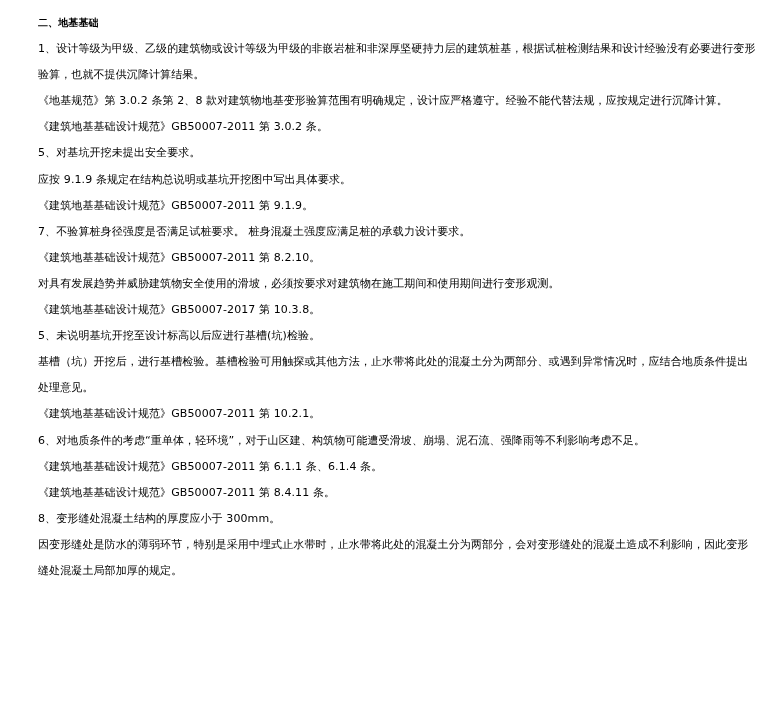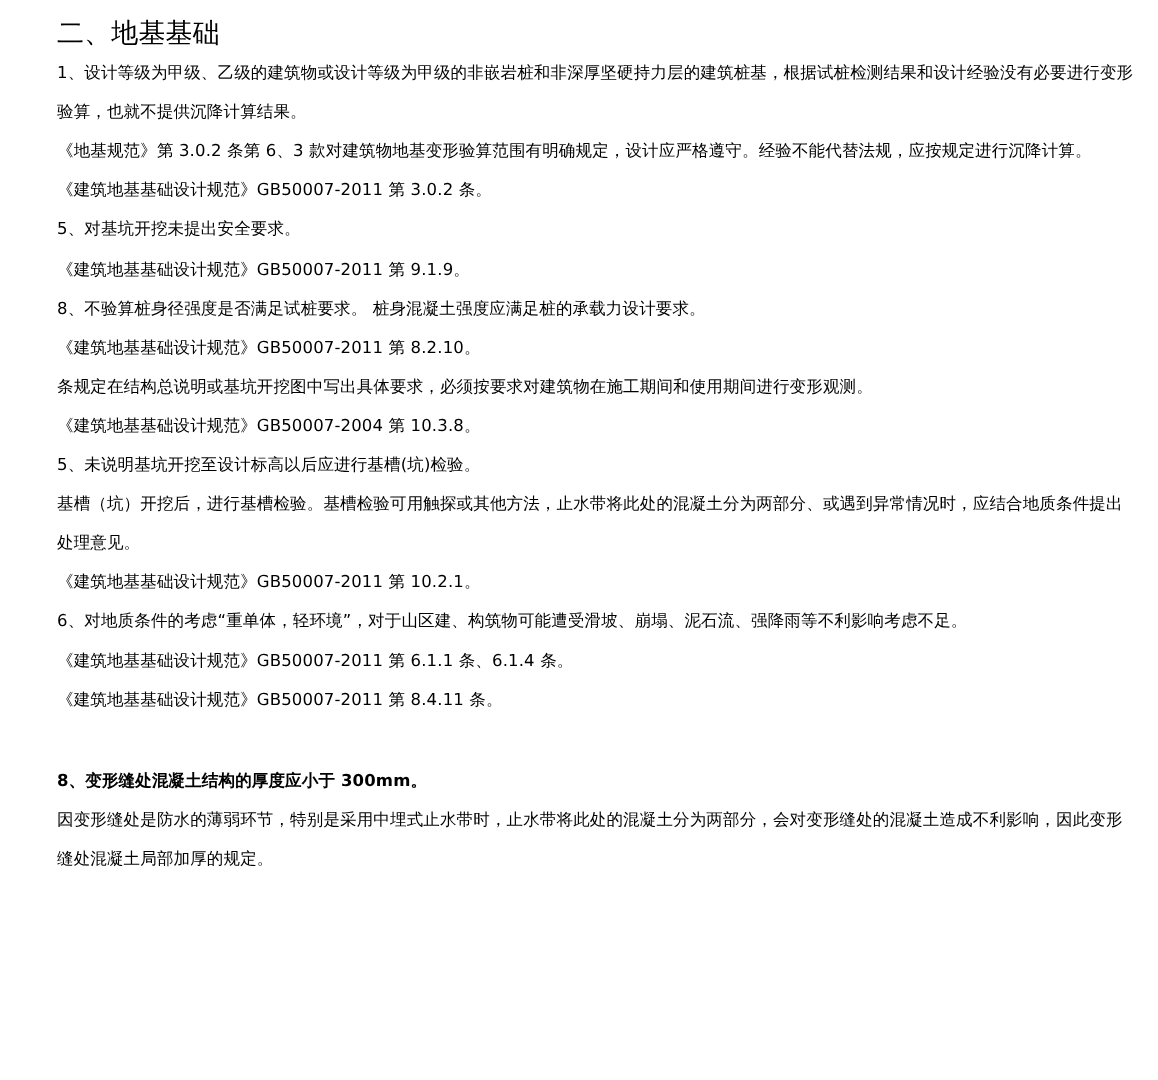--- a/index.html
+++ b/index.html
@@ -20,43 +20,43 @@
     width: 772px;
   }
   .line {
     font-size: 11px;
     line-height: 26.1px;
     white-space: normal;
     letter-spacing: 0.1px;
     text-align: left;
   }
   .heading {
-    font-weight: normal;
-    font-size: 18px;
+    font-weight: bold;
+    font-size: 10px;
     line-height: 26.1px;
   }
   .bold {
-    font-weight: bold;
-    margin-top: 28px;
+    font-weight: normal;
   }
 </style>
 </head>
 <body>
 
 <div id="doc">
   <div class="line heading">二、地基基础</div>
   <div class="line">1、设计等级为甲级、乙级的建筑物或设计等级为甲级的非嵌岩桩和非深厚坚硬持力层的建筑桩基，根据试桩检测结果和设计经验没有必要进行变形验算，也就不提供沉降计算结果。</div>
-  <div class="line">《地基规范》第 3.0.2 条第 6、3 款对建筑物地基变形验算范围有明确规定，设计应严格遵守。经验不能代替法规，应按规定进行沉降计算。</div>
+  <div class="line">《地基规范》第 3.0.2 条第 2、8 款对建筑物地基变形验算范围有明确规定，设计应严格遵守。经验不能代替法规，应按规定进行沉降计算。</div>
   <div class="line">《建筑地基基础设计规范》GB50007-2011 第 3.0.2 条。</div>
   <div class="line">5、对基坑开挖未提出安全要求。</div>
+  <div class="line">应按 9.1.9 条规定在结构总说明或基坑开挖图中写出具体要求。</div>
   <div class="line">《建筑地基基础设计规范》GB50007-2011 第 9.1.9。</div>
-  <div class="line">8、不验算桩身径强度是否满足试桩要求。 桩身混凝土强度应满足桩的承载力设计要求。</div>
+  <div class="line">7、不验算桩身径强度是否满足试桩要求。 桩身混凝土强度应满足桩的承载力设计要求。</div>
   <div class="line">《建筑地基基础设计规范》GB50007-2011 第 8.2.10。</div>
-  <div class="line">条规定在结构总说明或基坑开挖图中写出具体要求，必须按要求对建筑物在施工期间和使用期间进行变形观测。</div>
-  <div class="line">《建筑地基基础设计规范》GB50007-2004 第 10.3.8。</div>
+  <div class="line">对具有发展趋势并威胁建筑物安全使用的滑坡，必须按要求对建筑物在施工期间和使用期间进行变形观测。</div>
+  <div class="line">《建筑地基基础设计规范》GB50007-2017 第 10.3.8。</div>
   <div class="line">5、未说明基坑开挖至设计标高以后应进行基槽(坑)检验。</div>
   <div class="line">基槽（坑）开挖后，进行基槽检验。基槽检验可用触探或其他方法，止水带将此处的混凝土分为两部分、或遇到异常情况时，应结合地质条件提出处理意见。</div>
   <div class="line">《建筑地基基础设计规范》GB50007-2011 第 10.2.1。</div>
   <div class="line">6、对地质条件的考虑“重单体，轻环境”，对于山区建、构筑物可能遭受滑坡、崩塌、泥石流、强降雨等不利影响考虑不足。</div>
   <div class="line">《建筑地基基础设计规范》GB50007-2011 第 6.1.1 条、6.1.4 条。</div>
   <div class="line">《建筑地基基础设计规范》GB50007-2011 第 8.4.11 条。</div>
   <div class="line bold">8、变形缝处混凝土结构的厚度应小于 300mm。</div>
   <div class="line">因变形缝处是防水的薄弱环节，特别是采用中埋式止水带时，止水带将此处的混凝土分为两部分，会对变形缝处的混凝土造成不利影响，因此变形缝处混凝土局部加厚的规定。</div>
 </div>
 

